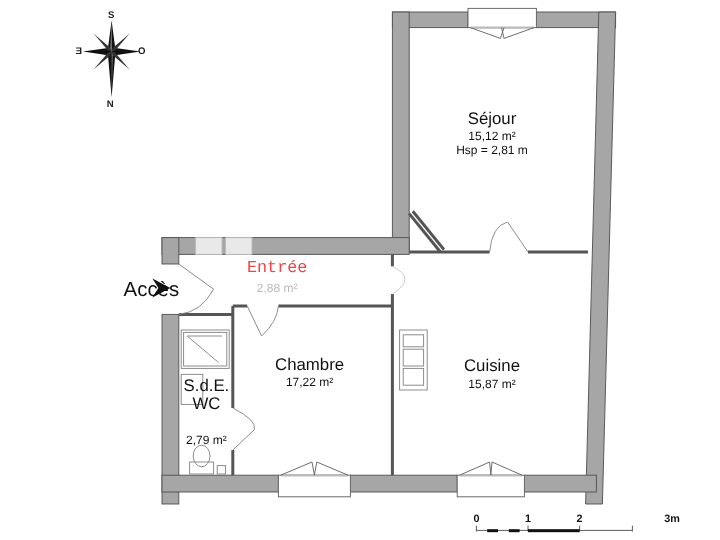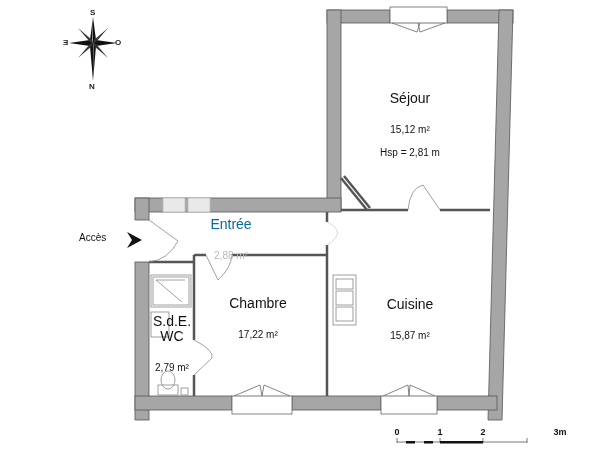--- a/index.html
+++ b/index.html
@@ -1,23 +1,23 @@
 <!DOCTYPE html>
 <html><head>
   <meta charset="utf-8">
   <style>
     html, body { margin: 0; padding: 0; background: #ffffff; }
     body { width: 600px; height: 450px; overflow: hidden; position: relative; font-family: "Liberation Sans", sans-serif; }
     #plan { position: absolute; left: 0; top: 0; width: 600px; height: 450px; }
     .lbl { position: absolute; text-align: center; color: #111; white-space: nowrap; transform: translateX(-50%); }
     .room-name { font-size: 14px; }
-    .room-area { font-size: 10px; margin-top: 18px; }
+    .room-area { font-size: 10px; margin-top: 3px; }
     .faded { color: #b9b9b9; }
     .hsp { font-size: 10px; }
-    .acces { position: absolute; font-size: 10px; color: #111; }
+    .acces { position: absolute; font-size: 17px; color: #111; margin-left: 24px; }
     .compass-letter { position: absolute; font-size: 8px; color: #222; font-weight: bold; }
     .scale-lbl { position: absolute; font-size: 9px; font-weight: bold; color: #111; transform: translateX(-50%); }
   </style>
 </head>
 <body>
 
 <svg id="plan" width="600" height="450" viewBox="0 0 600 450" xmlns="http://www.w3.org/2000/svg">
 
   <g transform="translate(93,43)">
     <polygon points="0,-26 3,-3 0,0 -3,-3" fill="#111"></polygon>
@@ -144,25 +144,25 @@
 <div class="compass-letter" style="left:90px;top:8px;">S</div>
 <div class="compass-letter" style="left:63px;top:38px;transform:scaleX(-1);">E</div>
 <div class="compass-letter" style="left:115px;top:38px;">O</div>
 <div class="compass-letter" style="left:89px;top:82px;">N</div>
 
 <div class="acces" style="left:79px;top:232px;">Accès</div>
 
 <div class="lbl" style="left:410px;top:90px;">
   <div class="room-name">Séjour</div>
   <div class="room-area">15,12 m²</div>
-  <div class="hsp" style="margin-top:12px;">Hsp = 2,81 m</div>
+  <div class="hsp" style="">Hsp = 2,81 m</div>
 </div>
 
 <div class="lbl" style="left:231px;top:216px;">
-  <div class="room-name faded" style="color:#0369a1;">Entrée</div>
+  <div class="room-name faded" style="color:#ef4444;font-family:Liberation Mono, monospace;">Entrée</div>
   <div class="room-area faded">2,88 m²</div>
 </div>
 
 <div class="lbl" style="left:172px;top:314px;line-height:15px;text-align:center;">
   <div class="room-name">S.d.E.</div>
   <div class="room-name">WC</div>
   <div class="room-area" style="margin-top:16px;">2,79 m²</div>
 </div>
 
 <div class="lbl" style="left:258px;top:295px;">

